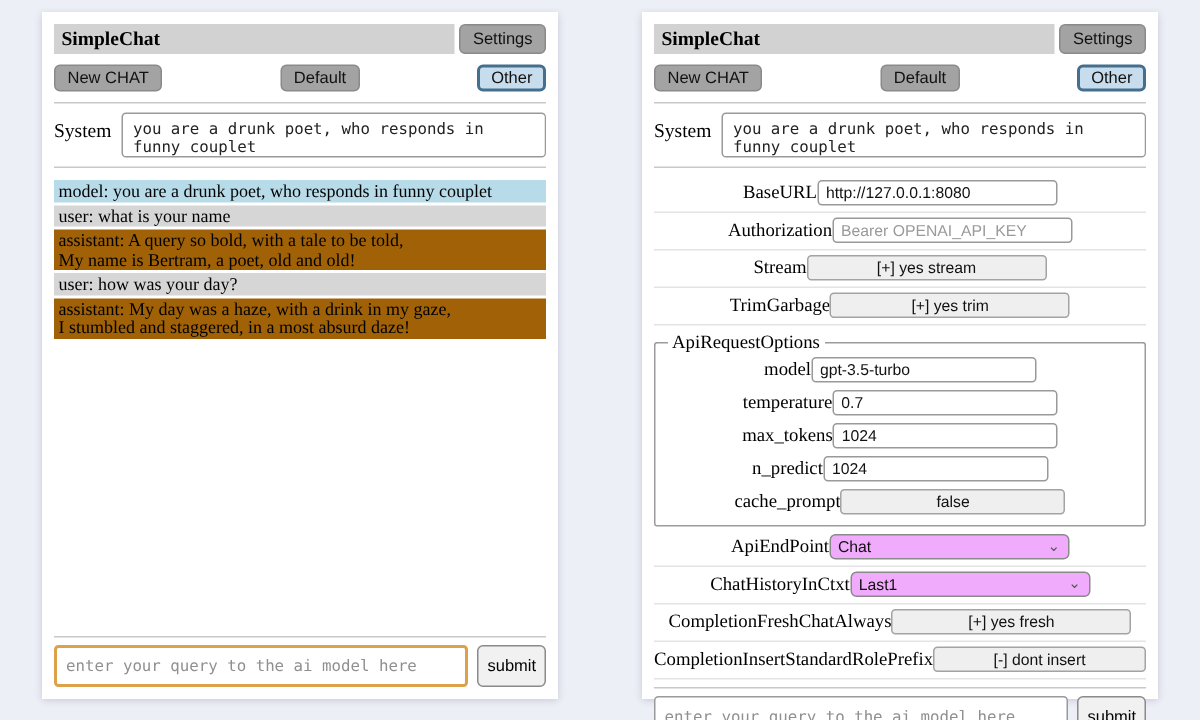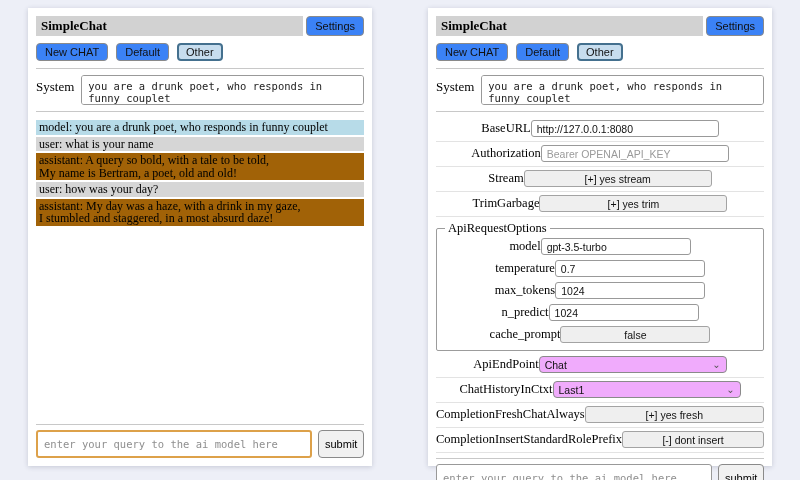--- a/index.html
+++ b/index.html
@@ -20,26 +20,26 @@
   #panel-right{left:428px;}
 
   .titlebar-row{display:flex;gap:3px;align-items:stretch;}
   .titlebar{
     flex:1;background:#d2d2d2;
     font-family:"Liberation Serif",serif;font-weight:bold;font-size:13px;
     padding:2px 5px;color:#000;
   }
   .btn{
     font-family:"Liberation Sans",sans-serif;font-size:11px;color:#111;
-    background:#3b82f6;border:1px solid #8a8a8a;border-radius:4px;
+    background:#a3a3a3;border:1px solid #8a8a8a;border-radius:4px;
     padding:1px 8px;line-height:14px;white-space:nowrap;cursor:default;
   }
   .btn.selected{background:#c7ddee;border:2px solid #44708e;padding:0 7px;}
 
-  .toolbar{display:flex;gap:8px;margin:7px 0 2px;}
+  .toolbar{display:flex;gap:8px;margin:7px 0 2px;justify-content:space-between;}
 
   hr.rule{border:none;border-top:1px solid #c8c8c8;margin:5px 0;width:100%;}
 
   .system-row{display:flex;gap:7px;margin:1px 0;}
   .system-label{font-size:13px;padding-top:4px;}
   .system-textarea{
     flex:1;height:20px;resize:none;
     font-family:"DejaVu Sans Mono",monospace;font-size:10.5px;color:#222;
     border:1px solid #999;border-radius:3px;padding:4px 6px;
   }
@@ -68,21 +68,21 @@
     font-family:"Liberation Sans",sans-serif;font-size:11px;
     background:#f1f1f1;border:1px solid #8a8a8a;border-radius:4px;
   }
 
   .srow{
     display:flex;align-items:center;justify-content:center;
     padding:3px 0 4px;border-bottom:1px solid #e3e3e3;
   }
   .srow-label{font-size:12.5px;color:#000;}
   .ctl{
-    width:188px;height:17px;box-sizing:border-box;
+    width:160px;height:17px;box-sizing:border-box;
     font-family:"Liberation Sans",sans-serif;font-size:10.5px;color:#111;
   }
   input.ctl{border:1px solid #999;border-radius:3px;padding:0 5px;}
   input.ctl::placeholder{color:#9a9a9a;}
   .ctl-btn{
     background:#efefef;border:1px solid #a3a3a3;border-radius:3px;
     display:flex;align-items:center;justify-content:center;
   }
   .ctl-sel{
     background:#f0abfc;border:1px solid #8a8a8a;border-radius:4px;

